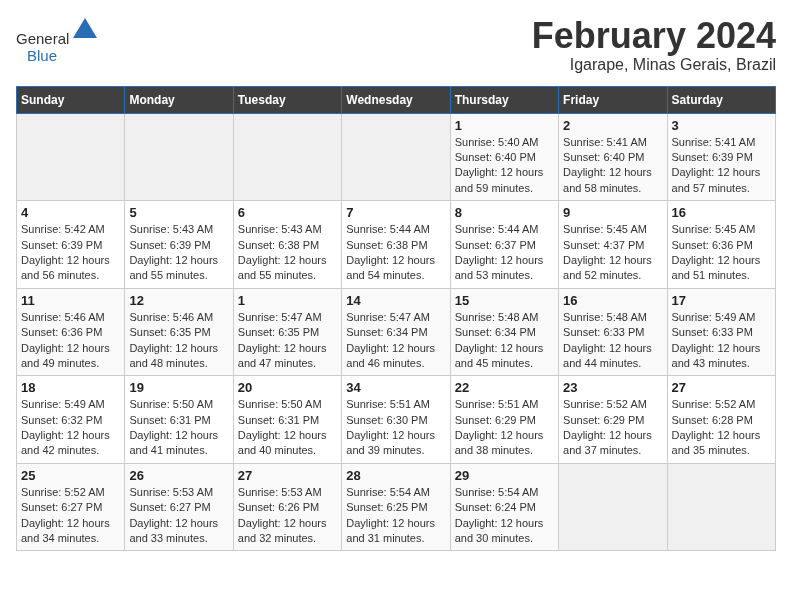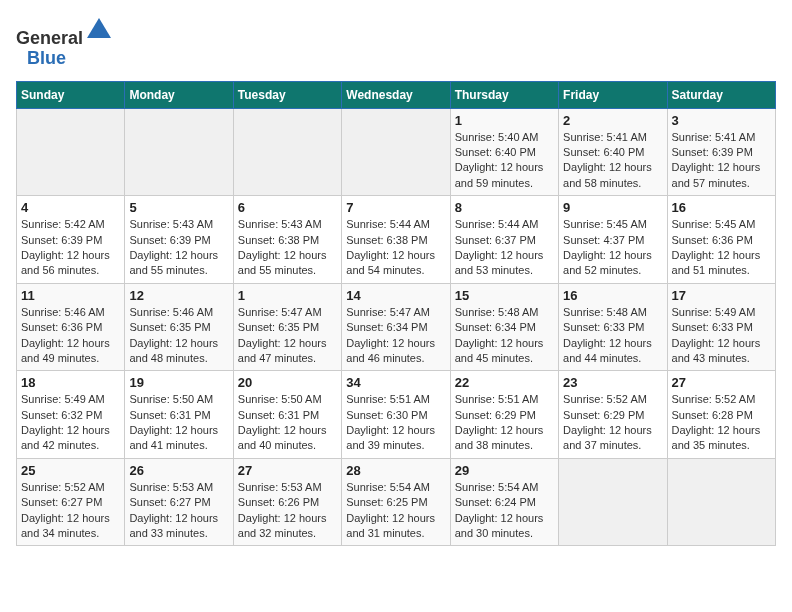--- a/index.html
+++ b/index.html
@@ -14,22 +14,22 @@
       display: flex;
       justify-content: space-between;
       align-items: flex-start;
       margin-bottom: 12px;
     }
     .logo {
       display: flex;
       align-items: center;
     }
     .logo-text {
-      font-size: 18px;
-      font-weight: bold;
+      font-size: 15px;
+      font-weight: normal;
       line-height: 1.1;
     }
     .logo-general { color: #333; }
     .logo-blue { color: #2a6db5; margin-left: 11px; }
     .logo-icon {
       width: 28px;
       height: 28px;
       margin-left: 2px;
     }
     .title-section {
@@ -44,21 +44,21 @@
     .calendar-subtitle {
       font-size: 16px;
       color: #333;
     }
     table {
       width: 100%;
       border-collapse: collapse;
       font-size: 11px;
     }
     thead tr th {
-      background-color: #0f766e;
+      background-color: #404040;
       color: white;
       padding: 6px 4px;
       text-align: left;
       font-size: 12px;
       font-weight: bold;
       border: 1px solid #2a6db5;
     }
     tbody tr td {
       border: 1px solid #ccc;
       vertical-align: top;
@@ -97,20 +97,24 @@
       <div class="logo-text">
         <span class="logo-general">General</span><svg class="logo-icon" viewBox="0 0 28 28">
             <polygon points="14,2 26,22 2,22" fill="#2a6db5"></polygon>
           </svg>
       </div>
       <div class="logo-text">
         <span class="logo-blue">Blue</span>
       </div>
     </div>
   </div>
+  <div class="title-section">
+    <div class="calendar-title">February 2024</div>
+    <div class="calendar-subtitle">Igarape, Minas Gerais, Brazil</div>
+  </div>
 </div>
 
 <table>
   <thead>
     <tr id="weekday-header">
     <th>Sunday</th>
         <th>Monday</th>
         <th>Tuesday</th>
         <th>Wednesday</th>
         <th>Thursday</th>

